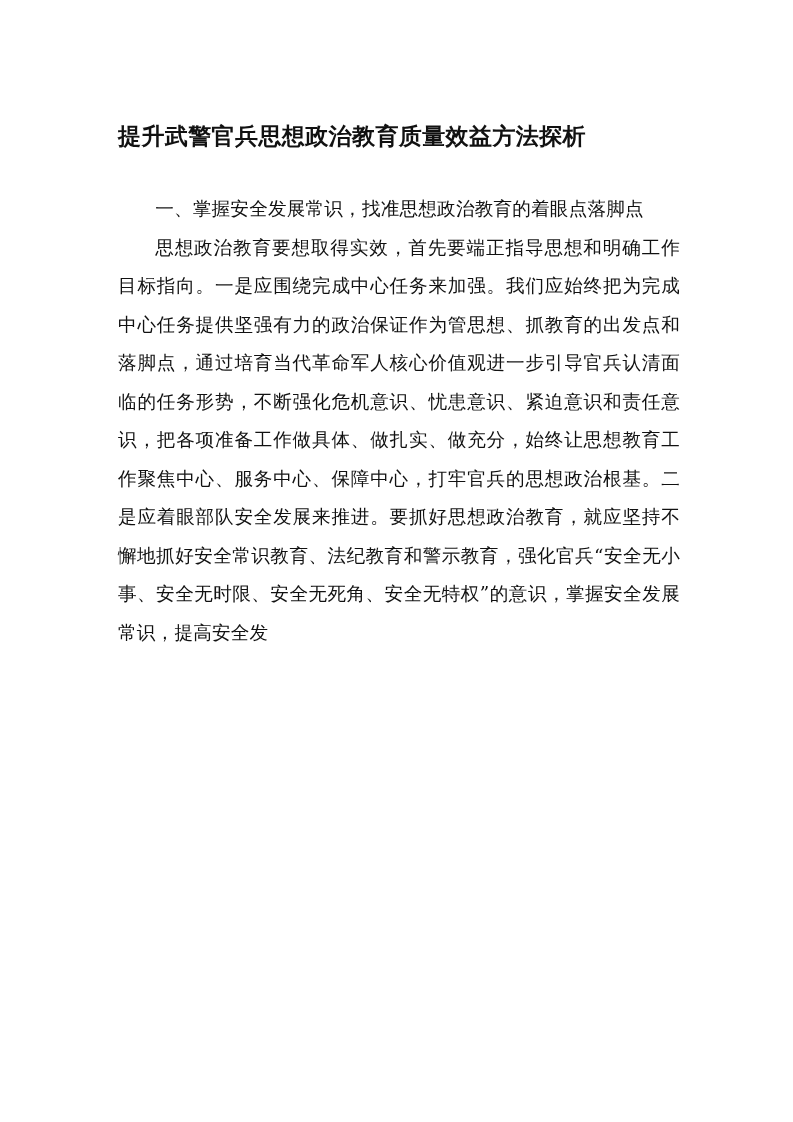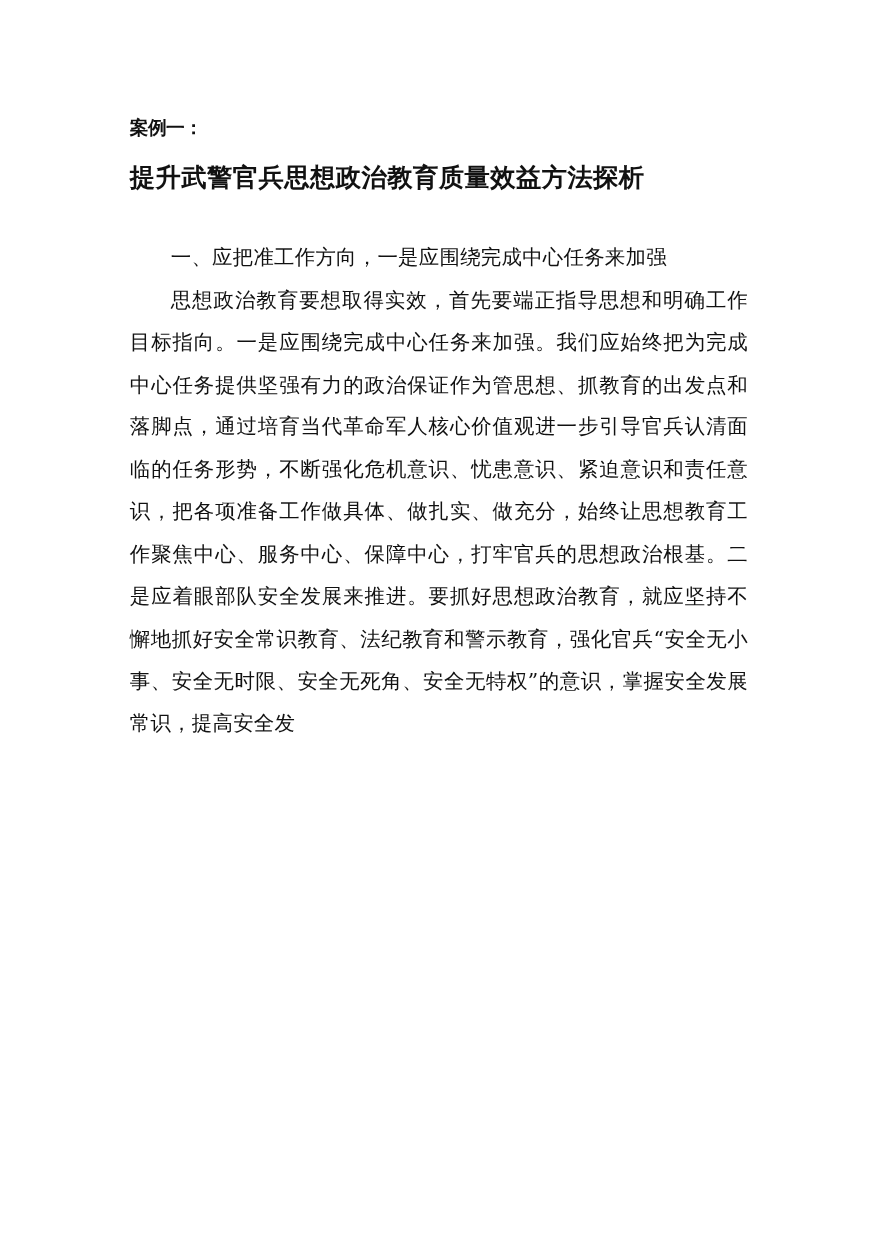--- a/index.html
+++ b/index.html
@@ -53,19 +53,18 @@
       font-size: 18.6px;
       line-height: 38.5px;
       text-indent: 2em;
       letter-spacing: 0.2px;
     }
   </style>
 </head>
 <body>
 
 <div class="page">
-  <p class="case-label">案例一：</p>
   <h1 class="doc-title">提升武警官兵思想政治教育质量效益方法探析</h1>
   <div class="body">
-    <p class="heading">一、应把准工作方向，一是应围绕完成中心任务来加强</p>
+    <p class="heading">一、掌握安全发展常识，找准思想政治教育的着眼点落脚点</p>
     <p class="para">思想政治教育要想取得实效，首先要端正指导思想和明确工作目标指向。一是应围绕完成中心任务来加强。我们应始终把为完成中心任务提供坚强有力的政治保证作为管思想、抓教育的出发点和落脚点，通过培育当代革命军人核心价值观进一步引导官兵认清面临的任务形势，不断强化危机意识、忧患意识、紧迫意识和责任意识，把各项准备工作做具体、做扎实、做充分，始终让思想教育工作聚焦中心、服务中心、保障中心，打牢官兵的思想政治根基。二是应着眼部队安全发展来推进。要抓好思想政治教育，就应坚持不懈地抓好安全常识教育、法纪教育和警示教育，强化官兵“安全无小事、安全无时限、安全无死角、安全无特权”的意识，掌握安全发展常识，提高安全发</p>
   </div>
 </div>
 
 </body></html>

